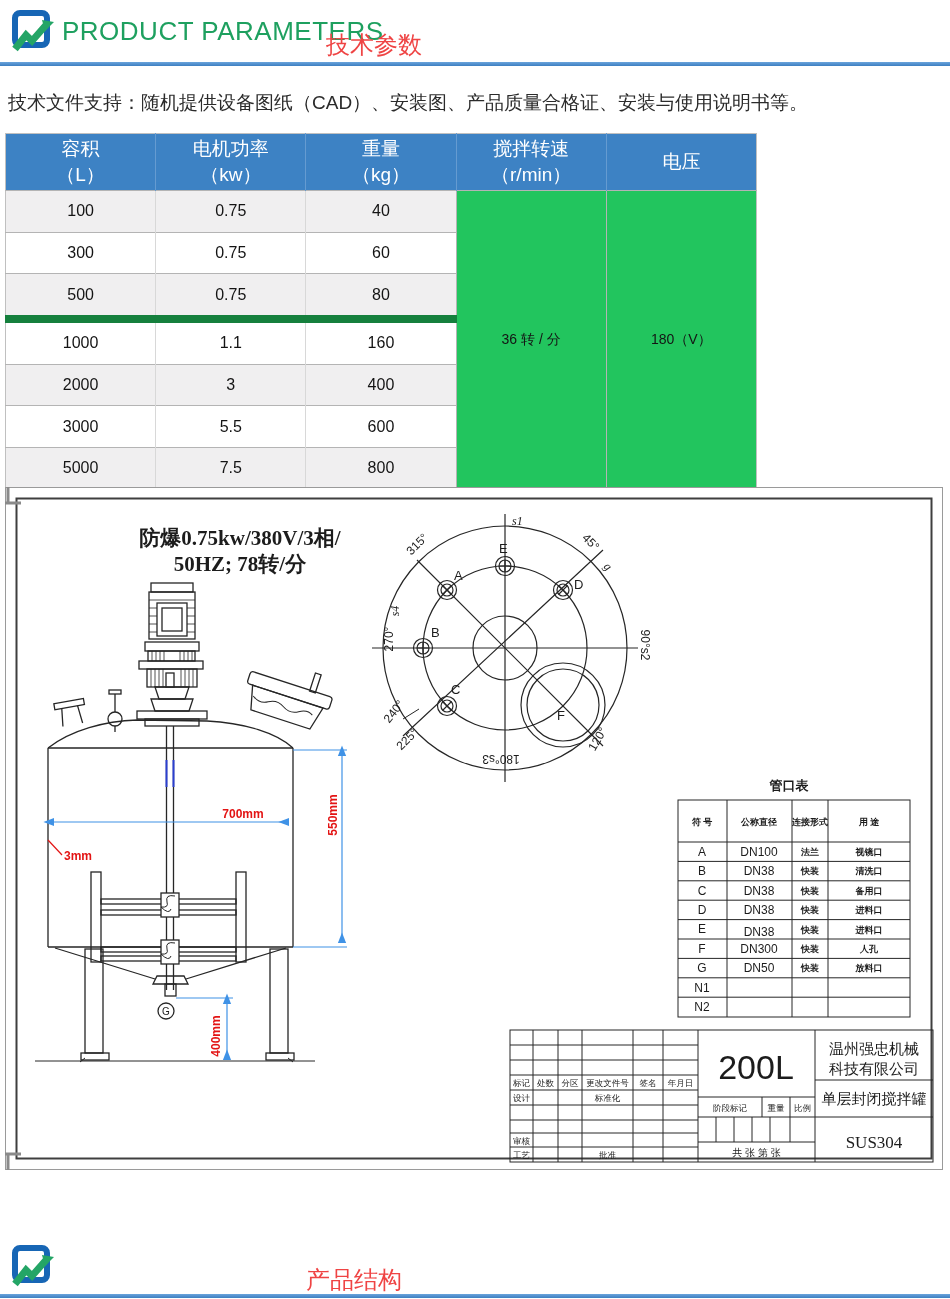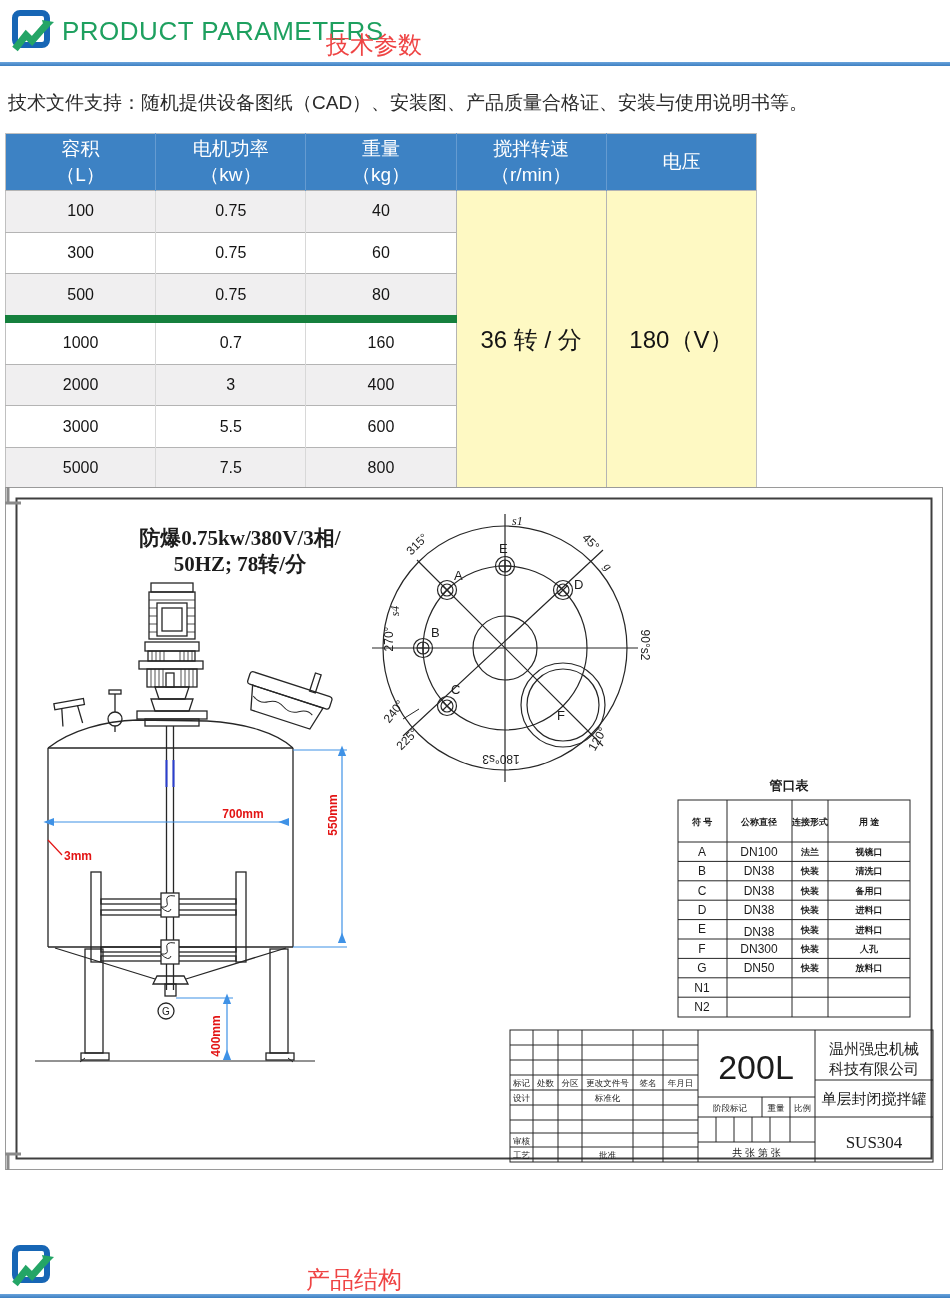--- a/index.html
+++ b/index.html
@@ -19,21 +19,21 @@
   .intro{position:absolute;left:8px;top:90px;width:930px;font-size:19px;color:#2b2b2b;}
   
   .ptable{position:absolute;left:5px;top:133px;width:752px;border-collapse:collapse;table-layout:fixed;
           border:1px solid #c0c0c0;border-bottom:2px solid #9e9e9e;}
   .ptable th{background:#3d82c4;color:#ffffff;font-weight:400;height:56px;padding:0;vertical-align:middle;}
   .ptable th + th{border-left:1px solid #659bd1;}
   .ptable th .h1,.ptable th .h2{font-size:19px;line-height:26px;text-align:center;}
   .ptable td{height:38.7px;text-align:center;vertical-align:middle;font-size:16px;color:#141414;
              border-top:1px solid #b4b4b4;}
   .ptable td.c2,.ptable td.c3{border-left:1px solid #d8d8d8;}
-  .ptable td.merged{background:#fef9c3;border-left:1px solid #b4b4b4;font-size:24px;text-align:center;}
+  .ptable td.merged{background:#22c55e;border-left:1px solid #b4b4b4;font-size:14px;text-align:center;}
   .ptable tr.alt td.body{background:#f0eff0;}
   .ptable tr.norm td.body{background:#ffffff;}
   .ptable tr.heavy td{border-top:8px solid #15803d;margin-top:8px;}
   
   .drawing{position:absolute;left:5px;top:487px;width:938px;height:683px;}
   svg text{font-family:"Liberation Sans",sans-serif;fill:#1c1c1c;}
   .spec{font-family:"Liberation Serif",serif;font-weight:bold;font-size:21px;}
   .lbl{font-size:13px;}
   .sv{font-family:"Liberation Serif",serif;font-style:italic;font-size:12px;}
   .ang{font-size:12px;}
@@ -102,21 +102,21 @@
       <td class="body c2">0.75</td>
       <td class="body c3">60</td>
     </tr>
     <tr class="alt">
       <td class="body c1">500</td>
       <td class="body c2">0.75</td>
       <td class="body c3">80</td>
     </tr>
     <tr class="norm heavy">
       <td class="body c1">1000</td>
-      <td class="body c2">0.7</td>
+      <td class="body c2">1.1</td>
       <td class="body c3">160</td>
     </tr>
     <tr class="alt">
       <td class="body c1">2000</td>
       <td class="body c2">3</td>
       <td class="body c3">400</td>
     </tr>
     <tr class="norm">
       <td class="body c1">3000</td>
       <td class="body c2">5.5</td>

